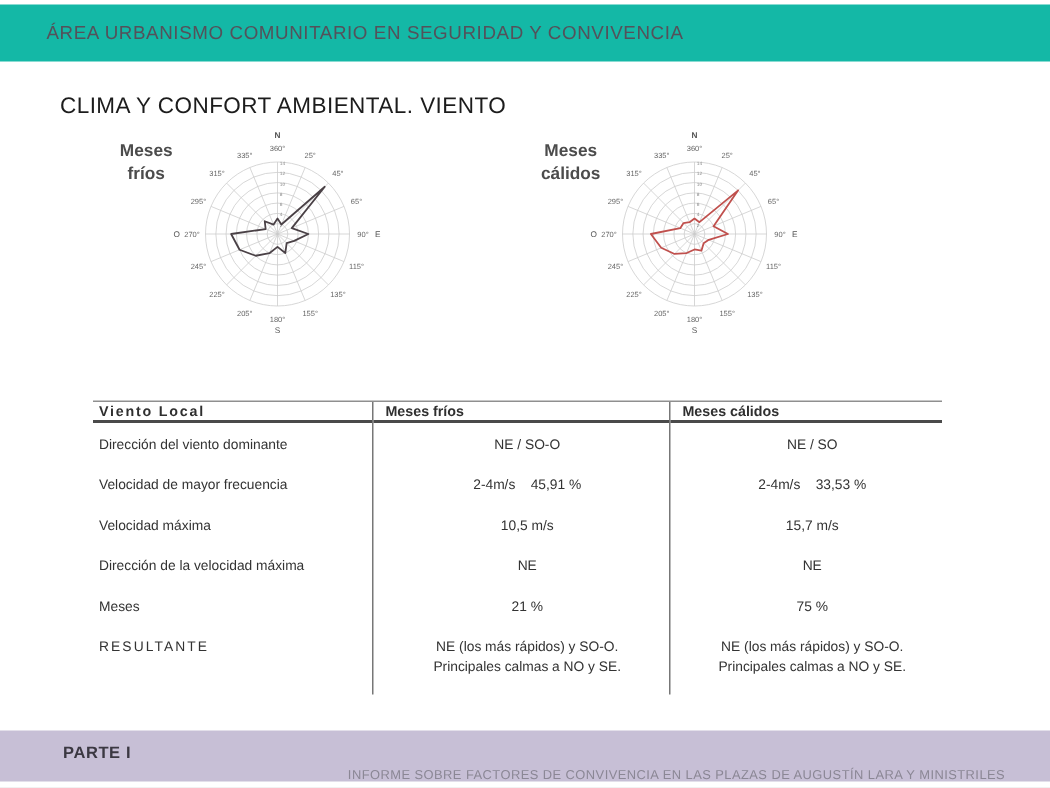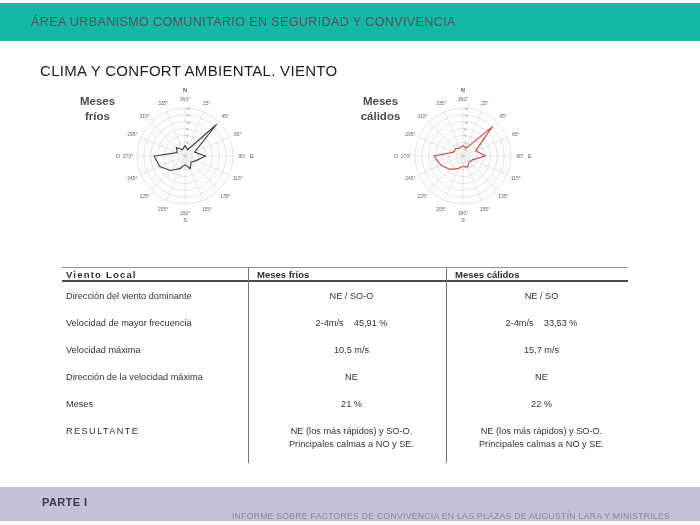--- a/index.html
+++ b/index.html
@@ -186,21 +186,21 @@
       <div class="td">21 %</div>
       <div class="td">NE (los más rápidos) y SO-O.
 Principales calmas a NO y SE.</div>
     </div>
     <div class="col c2">
       <div class="th">Meses cálidos</div>
       <div class="td">NE / SO</div>
       <div class="td">2-4m/s    33,53 %</div>
       <div class="td">15,7 m/s</div>
       <div class="td">NE</div>
-      <div class="td">22 %</div>
+      <div class="td">75 %</div>
       <div class="td">NE (los más rápidos) y SO-O.
 Principales calmas a NO y SE.</div>
     </div>
   </div>
 
   <div class="footer">
     <span class="footer-left">PARTE I</span>
     <span class="footer-right">INFORME SOBRE FACTORES DE CONVIVENCIA EN LAS PLAZAS DE AUGUSTÍN LARA Y MINISTRILES</span>
   </div>
 

